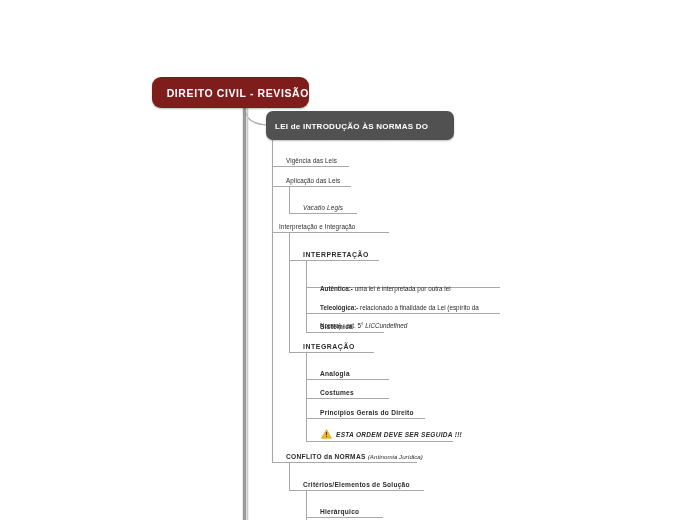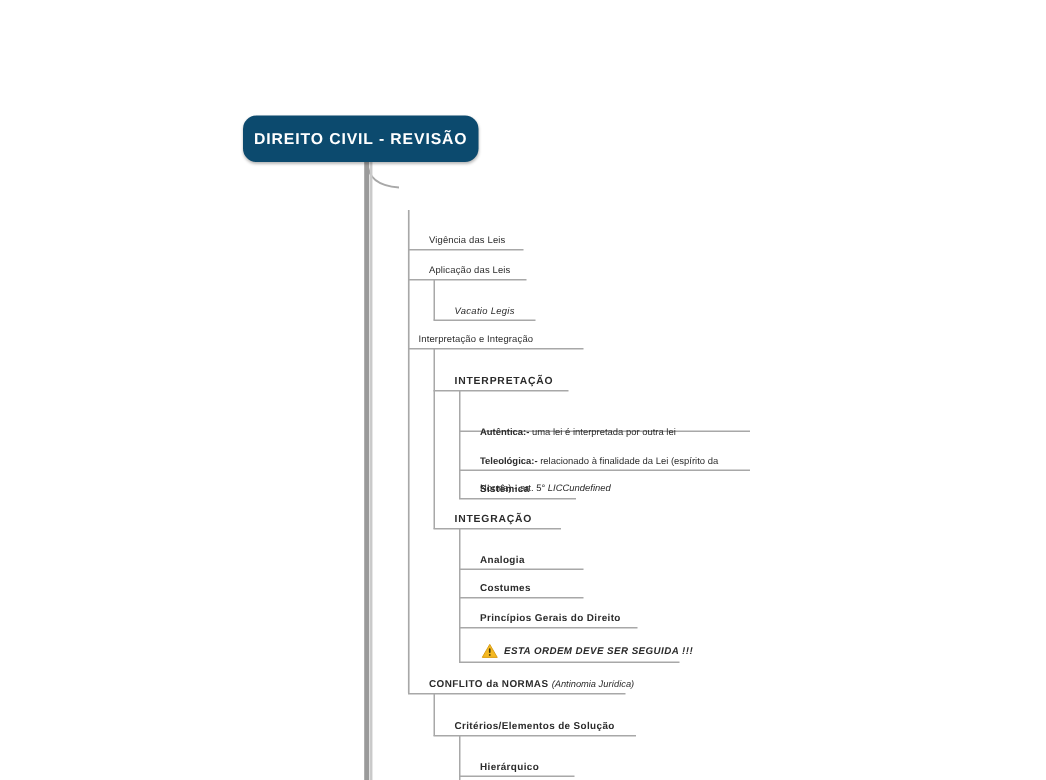--- a/index.html
+++ b/index.html
@@ -28,30 +28,30 @@
     position: absolute;
     left: 0; top: 0;
     width: 697px;
     height: 520px;
     pointer-events: none;
   }
 
   
   .root-pill {
     position: absolute;
-    left: 162px;
+    left: 152px;
     top: 77px;
     width: 157px;
     height: 31px;
     border-radius: 9px;
-    background: #0c4a6e;
+    background: #7f1d1d;
     box-shadow: 0 1px 2px rgba(0,0,0,0.28);
     display: flex;
     align-items: center;
-    justify-content: center;
+    justify-content: flex-end;
     box-sizing: border-box;
   }
   .root-pill-label {
     color: #ffffff;
     font-size: 10.5px;
     font-weight: bold;
     letter-spacing: 0.6px;
     white-space: nowrap;
   }
 
@@ -178,20 +178,24 @@
 
     <line x1="306.5" y1="490.5" x2="306.5" y2="520" stroke="#a8a8a8" stroke-width="1"></line>
 
     <line x1="306" y1="517.5" x2="383" y2="517.5" stroke="#a8a8a8" stroke-width="1"></line>
   </svg>
 
   <div class="root-pill">
     <span class="root-pill-label">DIREITO CIVIL - REVISÃO</span>
   </div>
 
+  <div class="dark-node">
+    <span class="dark-node-label">LEI de INTRODUÇÃO ÀS NORMAS DO
+DIREITO BRASILEIRO (DL 4657/42)</span>
+  </div>
 
   <div class="topic" style="left:286px; top:157px;">
     <span class="topic-text t-plain">Vigência das Leis</span>
   </div>
 
   <div class="topic" style="left:286px; top:177px;">
     <span class="topic-text t-plain">Aplicação das Leis</span>
   </div>
 
   <div class="topic" style="left:303px; top:204px;">

